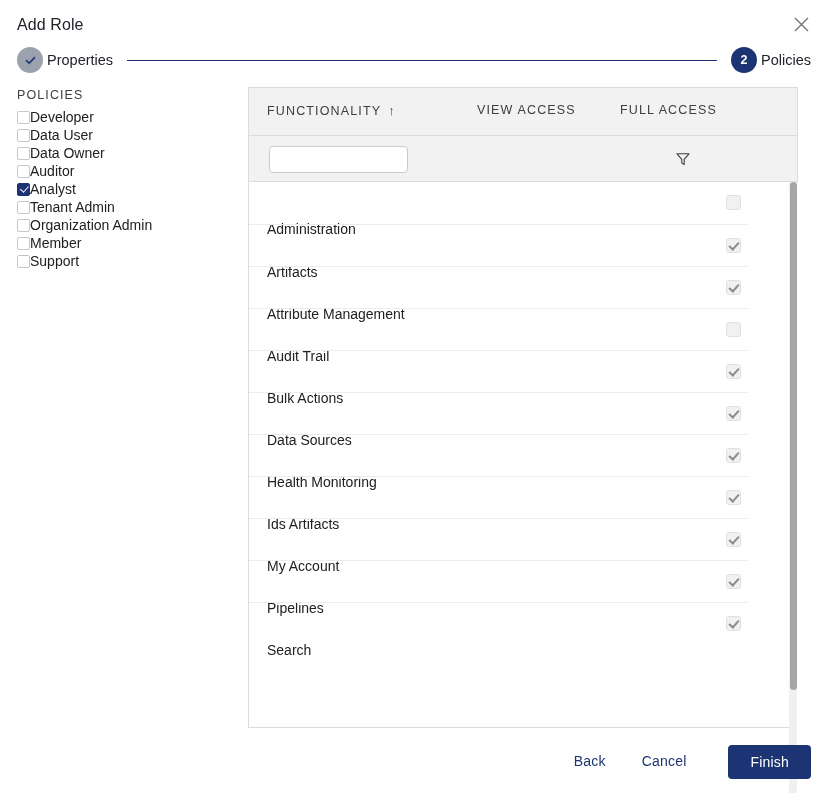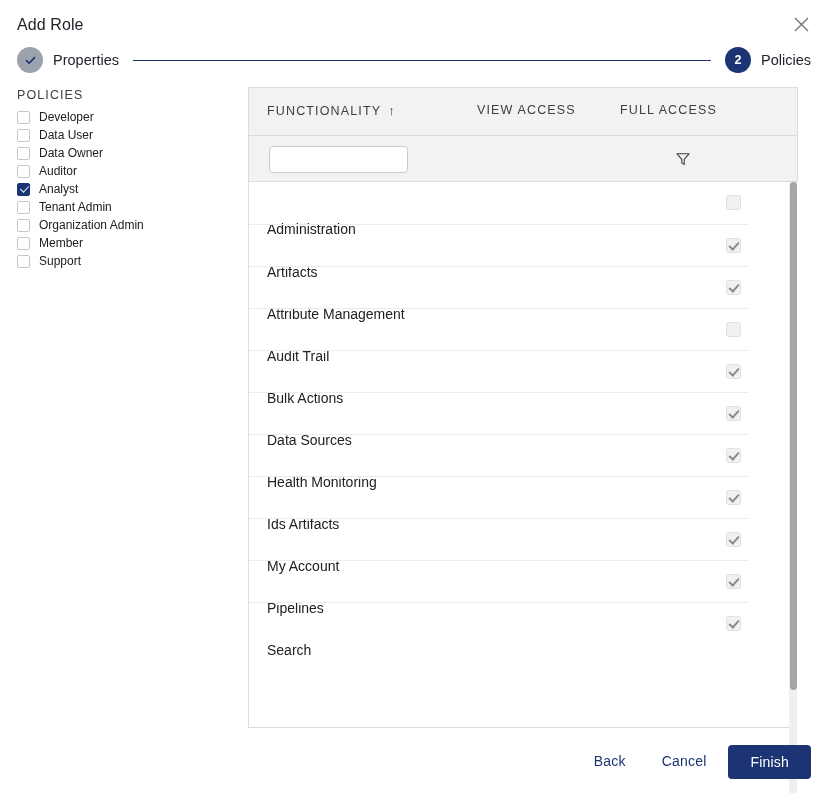--- a/index.html
+++ b/index.html
@@ -72,21 +72,21 @@
   }
   .step-marker.current {
     background: #1c3473;
     color: #ffffff;
     font-weight: bold;
     font-size: 12.5px;
   }
   .step-label {
     font-size: 14.5px;
     color: #20232a;
-    margin-left: 10px;
+    margin-left: 4px;
     white-space: nowrap;
   }
   .step-connector {
     flex: 1 1 auto;
     height: 0;
     border-top: 1px solid #1c3473;
     margin: 0 14px;
   }
 
   
@@ -127,23 +127,22 @@
     position: absolute;
     left: 3.5px;
     top: 0.8px;
     width: 3.5px;
     height: 7px;
     border: solid #ffffff;
     border-width: 0 1.8px 1.8px 0;
     transform: rotate(42deg);
   }
   .policy-label {
-    font-size: 12px;
+    font-size: 14px;
     color: #202124;
-    margin-left: 9px;
     white-space: nowrap;
   }
 
   
   .table-wrap {
     position: absolute;
     left: 248px;
     top: 87px;
     width: 549px;
     height: 641px;
@@ -320,21 +319,21 @@
     letter-spacing: 0.2px;
   }
   .primary-btn {
     font-family: "Liberation Sans", sans-serif;
     font-size: 14px;
     color: #ffffff;
     background: #1c3473;
     border: none;
     border-radius: 4px;
     padding: 9px 22px;
-    margin-left: 4px;
+    margin-left: 24px;
     cursor: pointer;
     letter-spacing: 0.2px;
   }
 </style>
 </head>
 <body>
 
 <div class="dialog-title">Add Role</div>
 
 <div class="close-icon">

